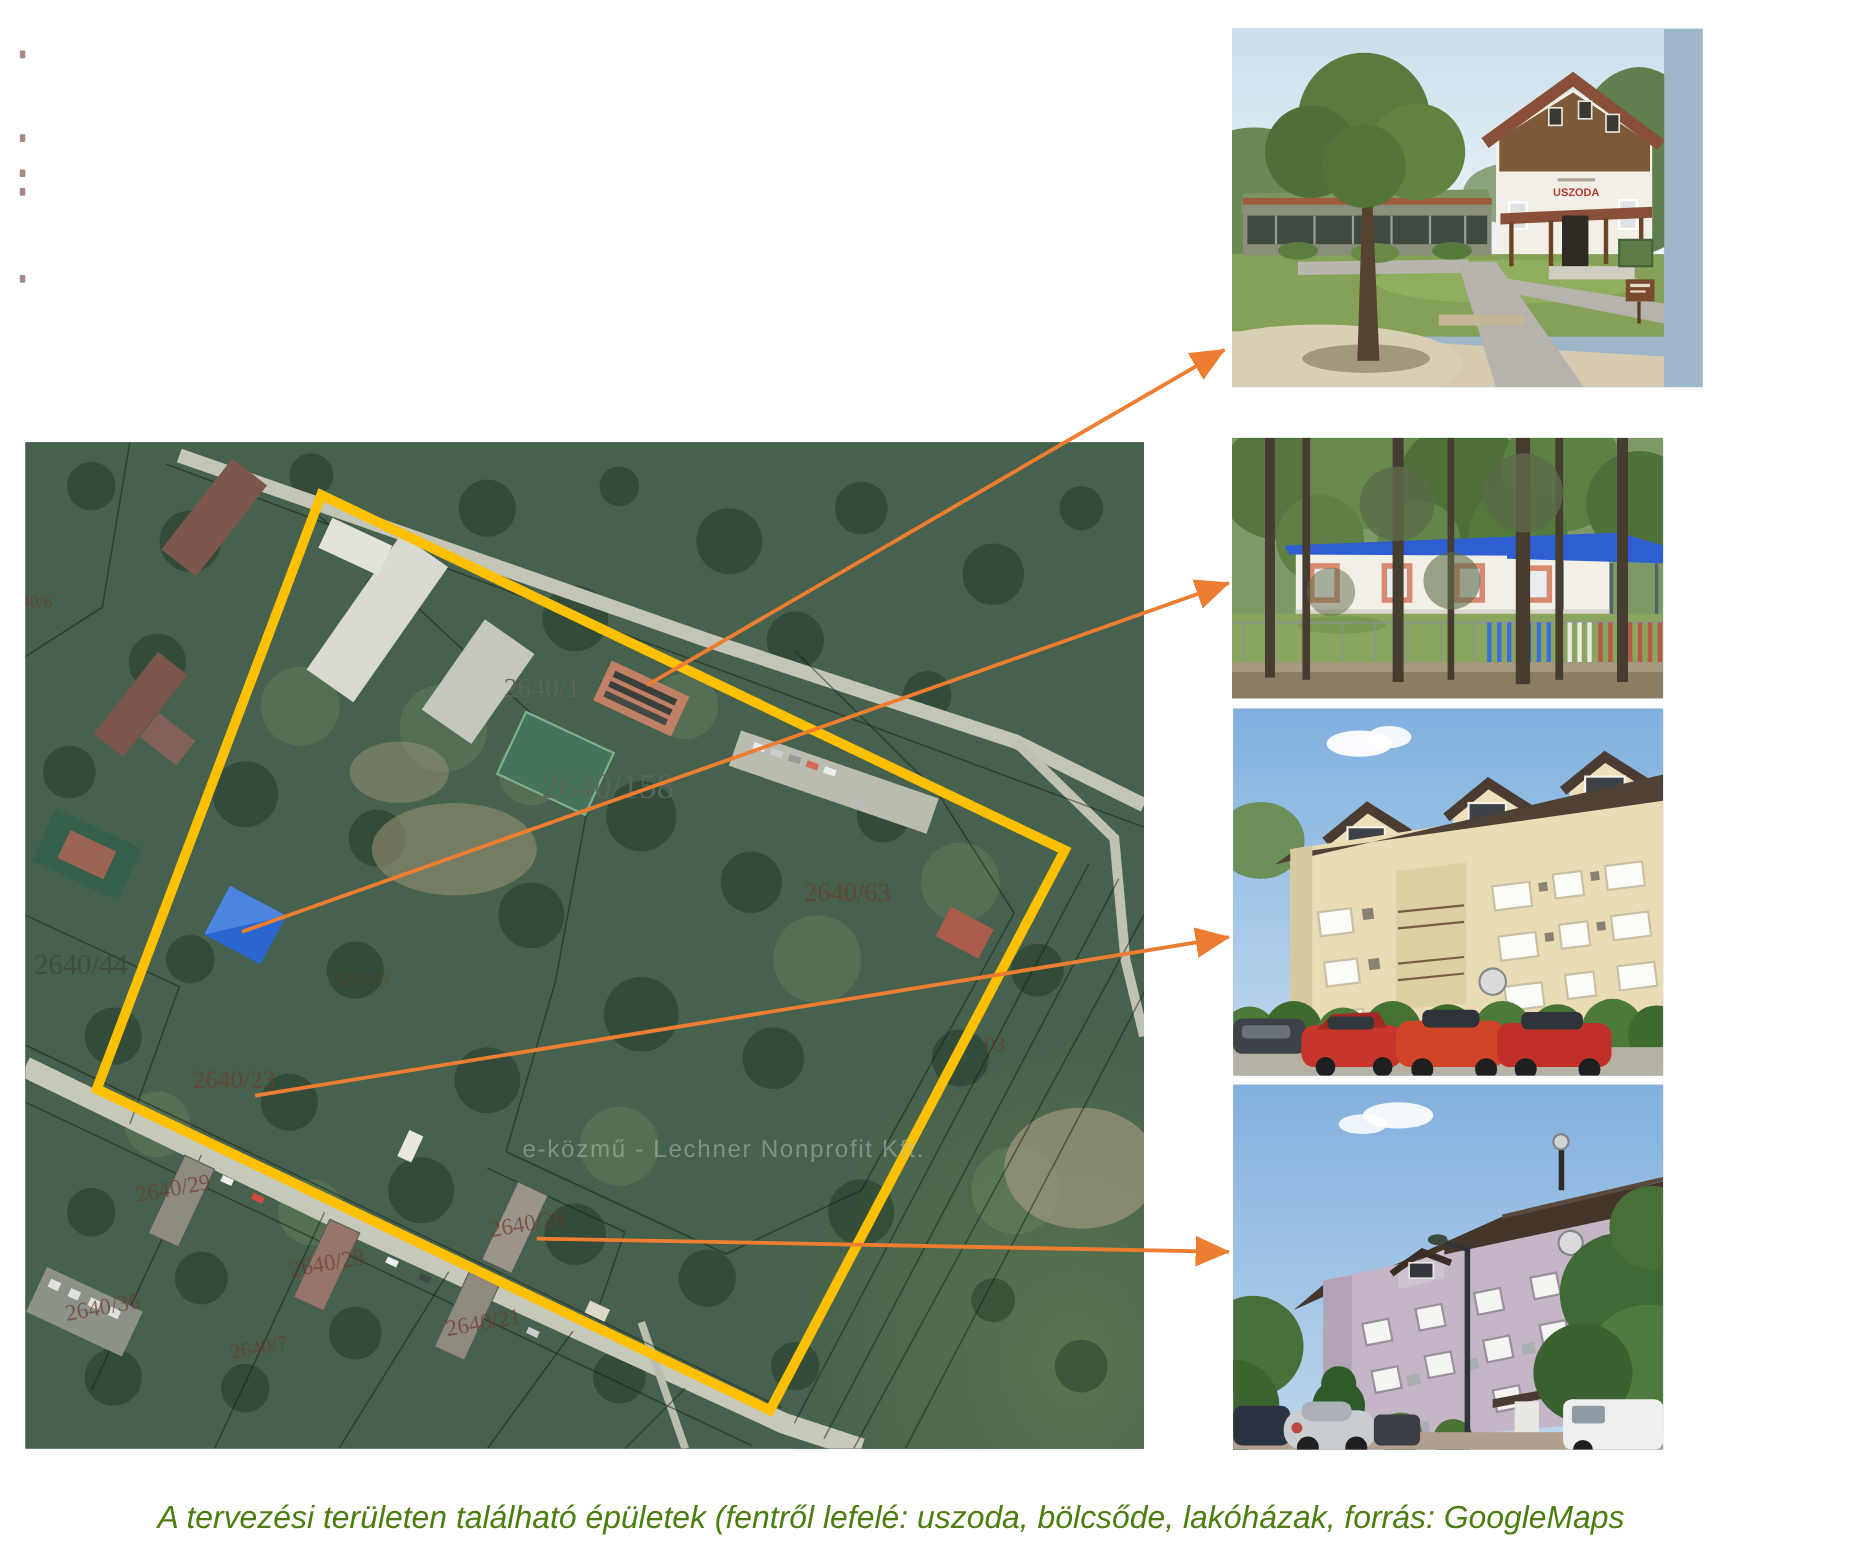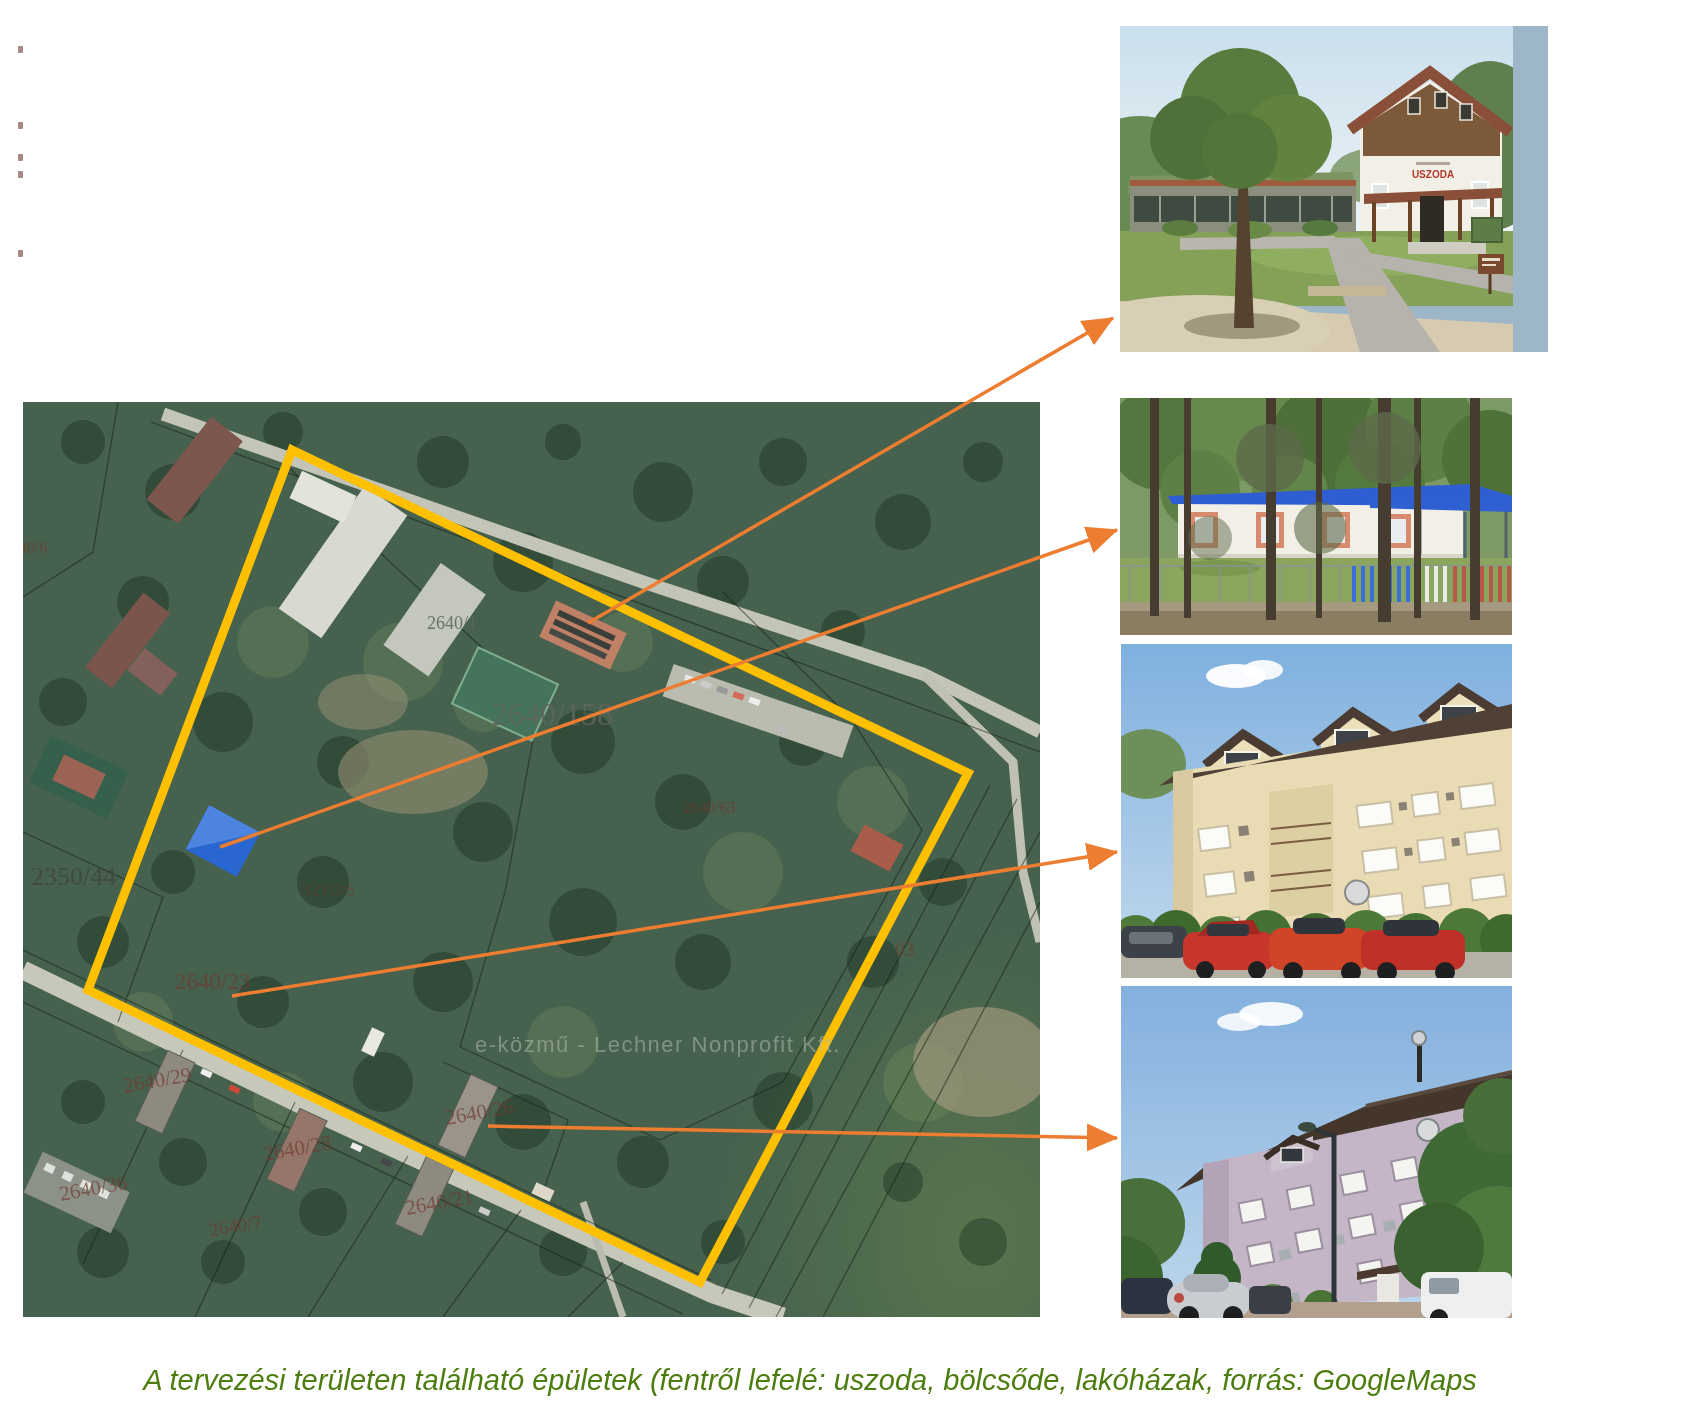--- a/index.html
+++ b/index.html
@@ -189,24 +189,24 @@
       <rect x="178" y="668" width="11" height="6" fill="#eeeeee" transform="rotate(25 183 671)"></rect>
       <rect x="206" y="684" width="11" height="6" fill="#cc4a3a" transform="rotate(25 211 687)"></rect>
       <rect x="328" y="742" width="11" height="6" fill="#eeeeee" transform="rotate(25 333 745)"></rect>
       <rect x="358" y="757" width="11" height="6" fill="#44484a" transform="rotate(25 363 760)"></rect>
       <rect x="456" y="806" width="11" height="6" fill="#cccccc" transform="rotate(25 461 809)"></rect>
     </g>
 
     <polygon points="269,48 945,371 677,880 65,588" fill="none" stroke="#FFC000" stroke-width="9" stroke-linejoin="miter"></polygon>
   </svg>
 
-  <span class="map-label big" style="left:404px;top:212px;font-size:18px">2640/1</span>
+  <span class="map-label big" style="left:435px;top:212px;font-size:25px">2640/1</span>
   <span class="map-label big" style="left:469px;top:296px;font-size:32px">2640/158</span>
-  <span class="map-label dark" style="left:8px;top:462px;font-size:26px">2350/44</span>
-  <span class="map-label" style="left:660px;top:398px;font-size:16px">2640/63</span>
+  <span class="map-label dark" style="left:8px;top:462px;font-size:26px">2640/44</span>
+  <span class="map-label" style="left:708px;top:398px;font-size:24px">2640/63</span>
   <span class="map-label" style="left:152px;top:568px;font-size:23px">2640/23</span>
   <span class="map-label rot" style="left:100px;top:668px;font-size:21px">2640/29</span>
   <span class="map-label rot" style="left:240px;top:736px;font-size:21px">2640/28</span>
   <span class="map-label rot" style="left:422px;top:700px;font-size:21px">2640/26</span>
   <span class="map-label rot" style="left:382px;top:790px;font-size:21px">2640/21</span>
   <span class="map-label rot" style="left:36px;top:776px;font-size:21px">2640/36</span>
   <span class="map-label rot" style="left:186px;top:814px;font-size:19px">2640/7</span>
   <span class="map-label" style="left:872px;top:538px;font-size:19px">03</span>
   <span class="map-label" style="left:-4px;top:138px;font-size:16px">40/6</span>
   <span class="map-label" style="left:278px;top:478px;font-size:19px;opacity:.6">3210/6</span>

